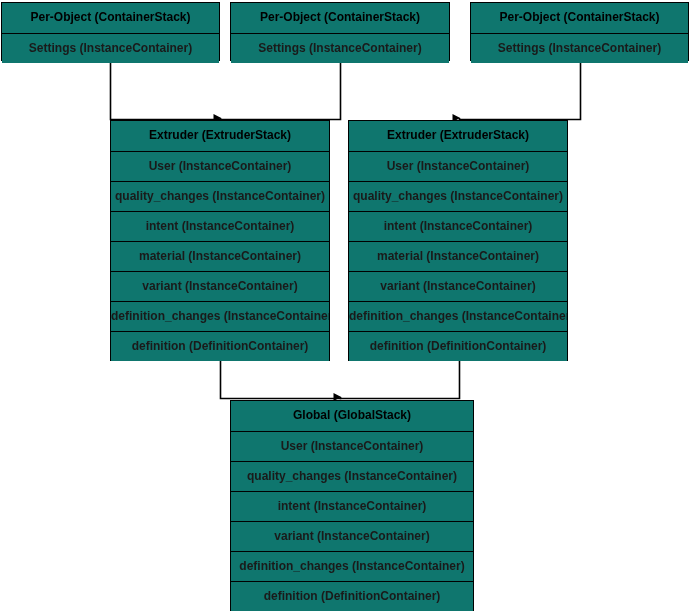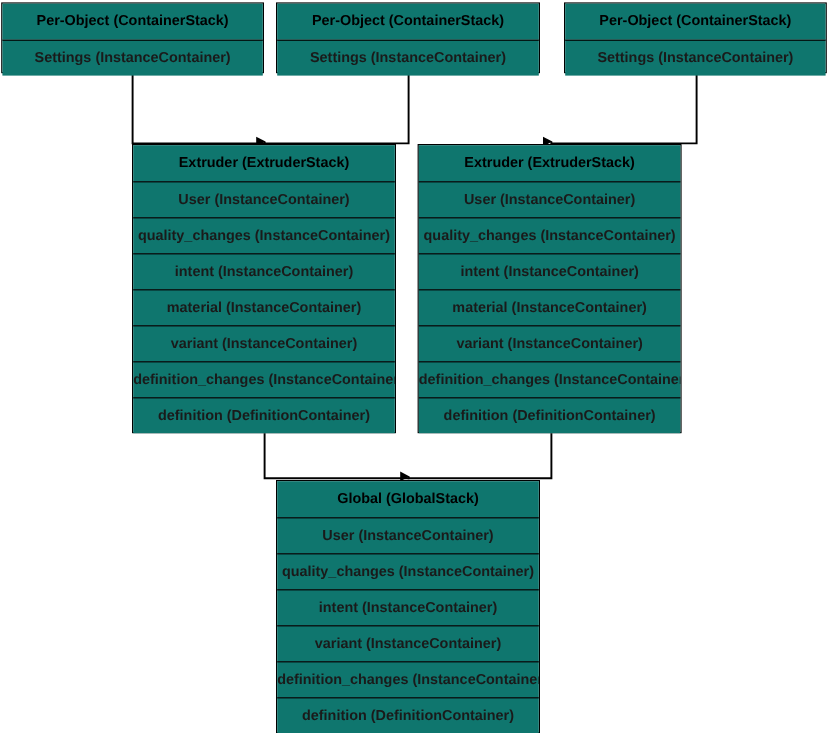--- a/index.html
+++ b/index.html
@@ -113,21 +113,21 @@
     <div class="stack-row header">Extruder (ExtruderStack)</div>
     <div class="stack-row">User (InstanceContainer)</div>
     <div class="stack-row">quality_changes (InstanceContainer)</div>
     <div class="stack-row">intent (InstanceContainer)</div>
     <div class="stack-row">material (InstanceContainer)</div>
     <div class="stack-row">variant (InstanceContainer)</div>
     <div class="stack-row">definition_changes (InstanceContainer)</div>
     <div class="stack-row">definition (DefinitionContainer)</div>
   </div>
 
-  <div class="stack-box" style="left:230px; top:400px; width:220px; height:211px;">
+  <div class="stack-box" style="left:230px; top:400px; width:244px; height:211px;">
     <div class="stack-row header">Global (GlobalStack)</div>
     <div class="stack-row">User (InstanceContainer)</div>
     <div class="stack-row">quality_changes (InstanceContainer)</div>
     <div class="stack-row">intent (InstanceContainer)</div>
     <div class="stack-row">variant (InstanceContainer)</div>
     <div class="stack-row">definition_changes (InstanceContainer)</div>
     <div class="stack-row">definition (DefinitionContainer)</div>
   </div>
 
 </div>

